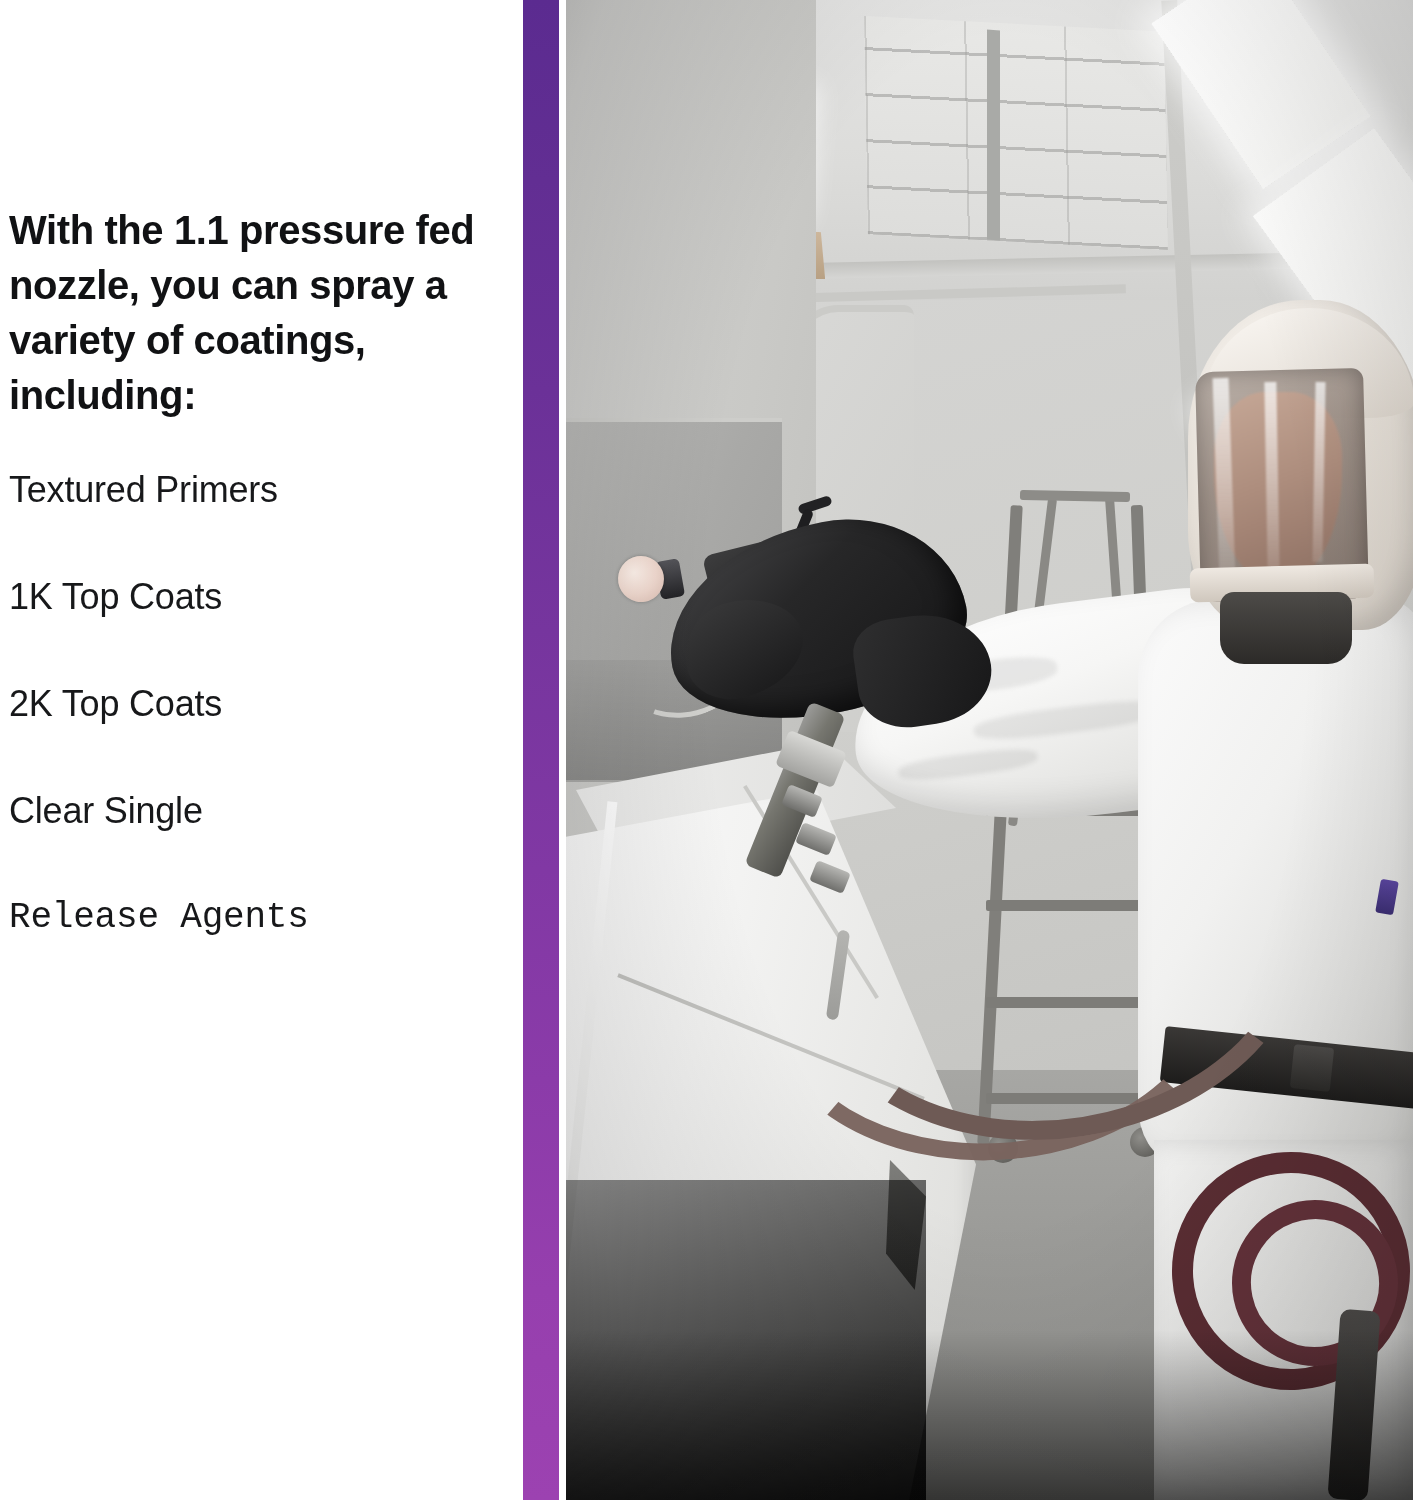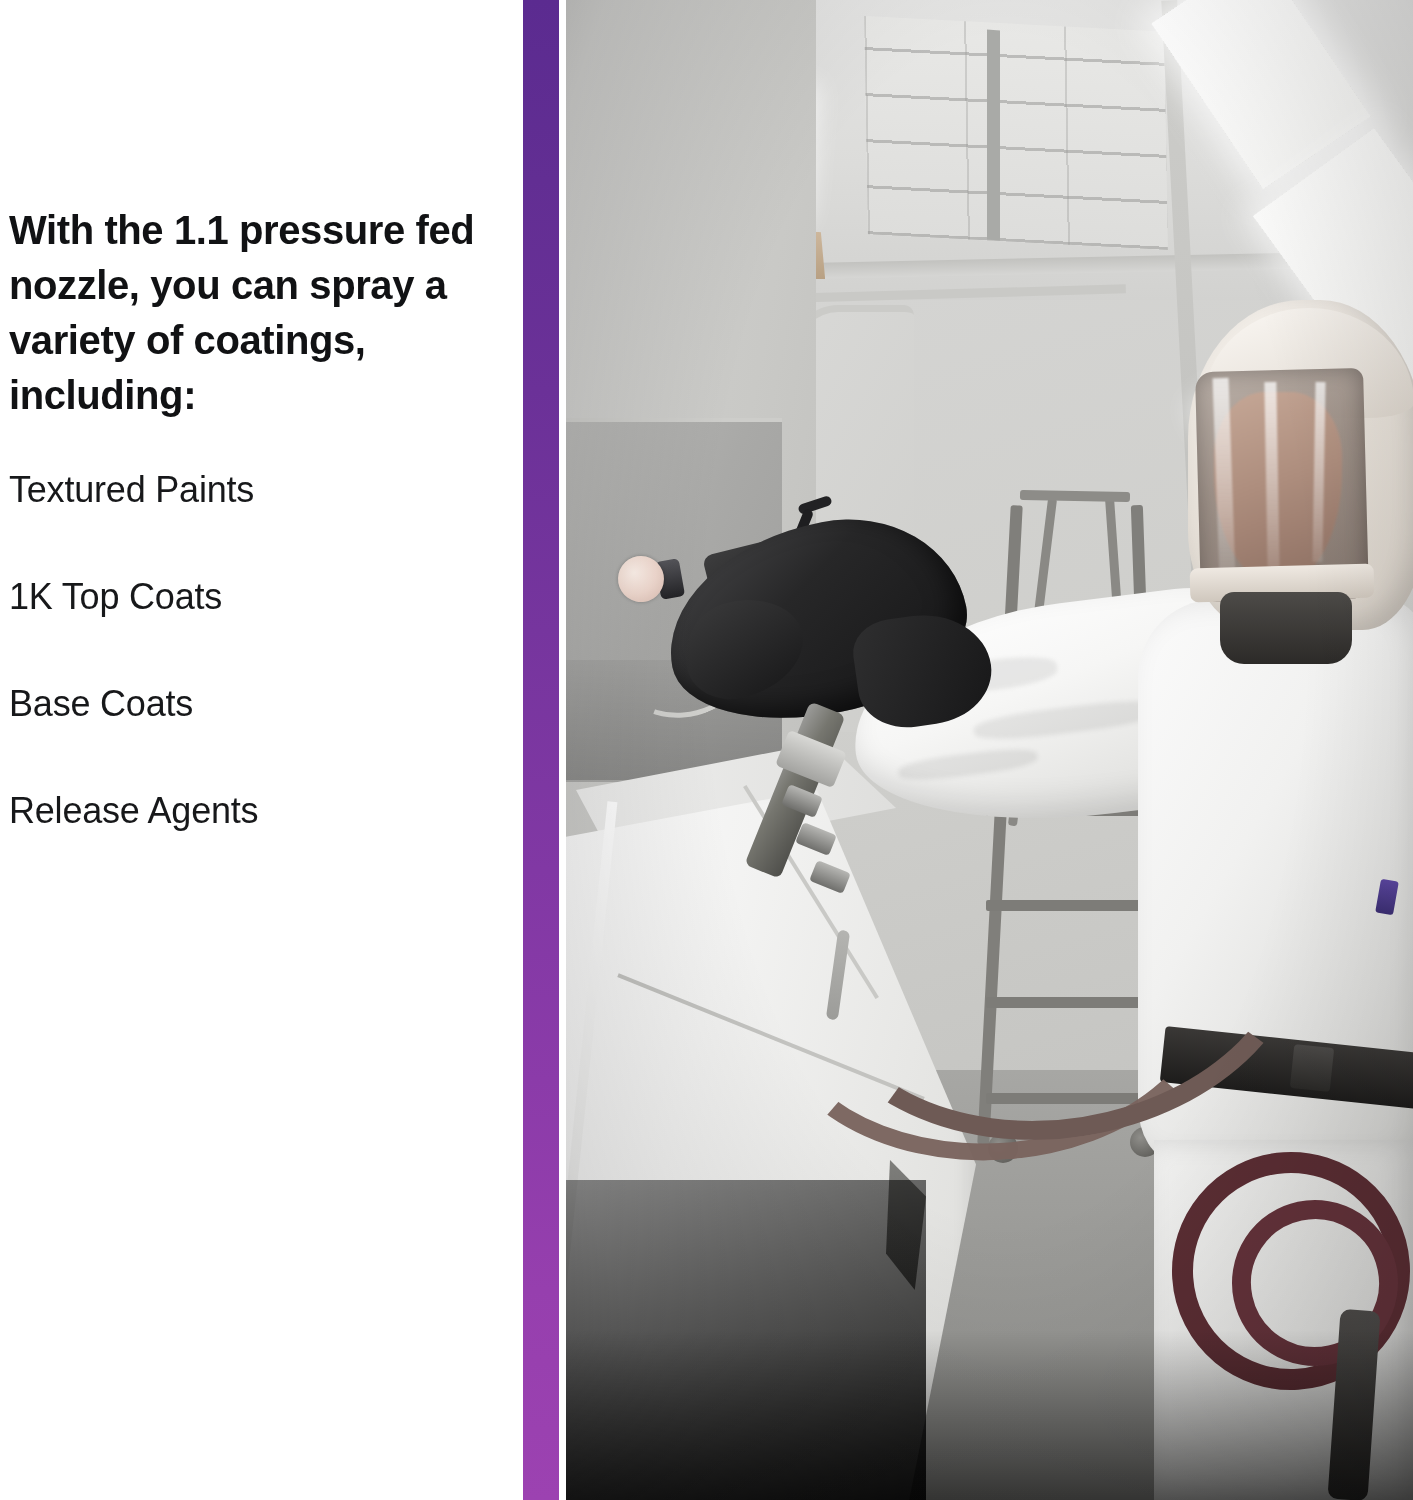--- a/index.html
+++ b/index.html
@@ -42,21 +42,21 @@
   .coating-item{
     font-size:36px;
     font-weight:400;
     line-height:50px;
     letter-spacing:-0.2px;
     color:#17181a;
     margin:0 0 57px 0;
     white-space:pre-line;
   }
   .coating-item.two-line{margin-bottom:52px;}
-  .coating-item:last-child{margin-bottom:9px;}
+  .coating-item:last-child{margin-bottom:9px;font-family:Liberation Mono, monospace;}
 
   
   .divider-wrap{
     position:relative;
     flex:0 0 43px;
     width:43px;height:1500px;
     background:#ffffff;
   }
   .divider-bar{
     position:absolute;
@@ -430,23 +430,24 @@
 </head>
 <body>
 
 <div class="page">
 
   <div class="left-col">
 
     <h1 class="headline">With the 1.1 pressure fed nozzle, you can spray a variety of coatings, including:</h1>
 
     <ul class="coating-list">
-      <li class="coating-item">Textured Paints</li>
+      <li class="coating-item">Textured Primers</li>
       <li class="coating-item">1K Top Coats</li>
-      <li class="coating-item">Base Coats</li>
+      <li class="coating-item">2K Top Coats</li>
+      <li class="coating-item">Clear Single</li>
       <li class="coating-item">Release Agents</li>
     </ul>
   </div>
 
   <div class="divider-wrap">
     <div class="divider-bar"></div>
   </div>
 
   <div class="photo">
     <div class="photo-inner">

